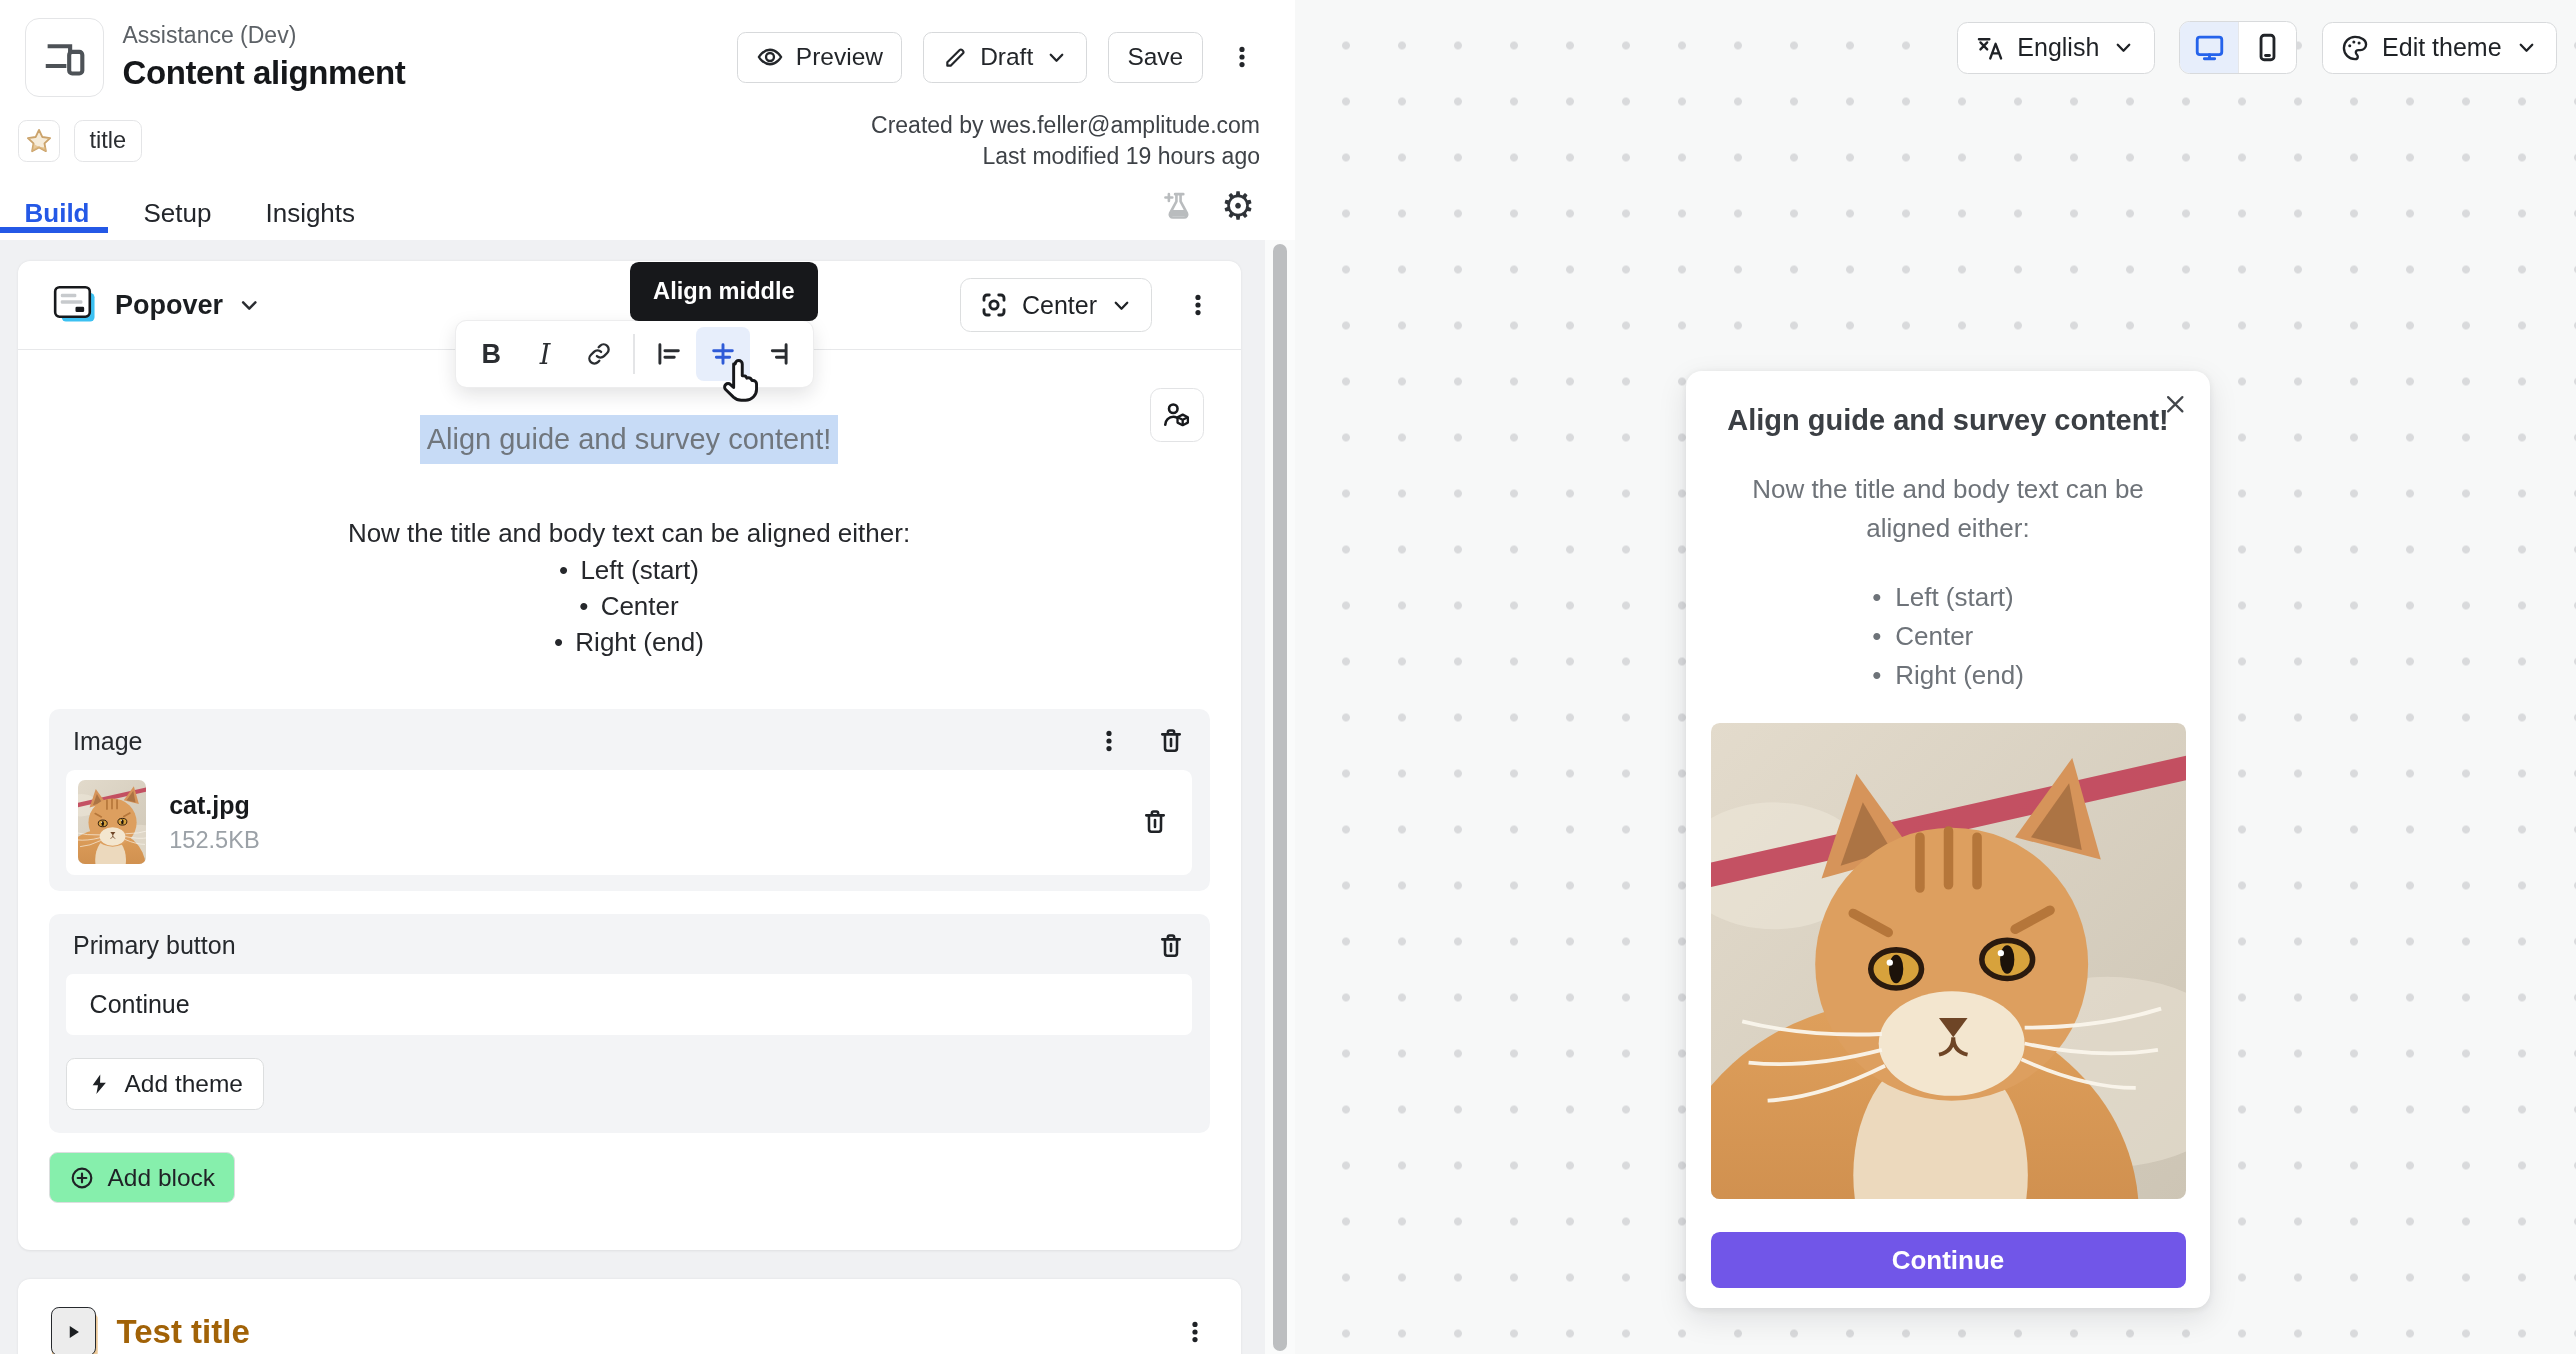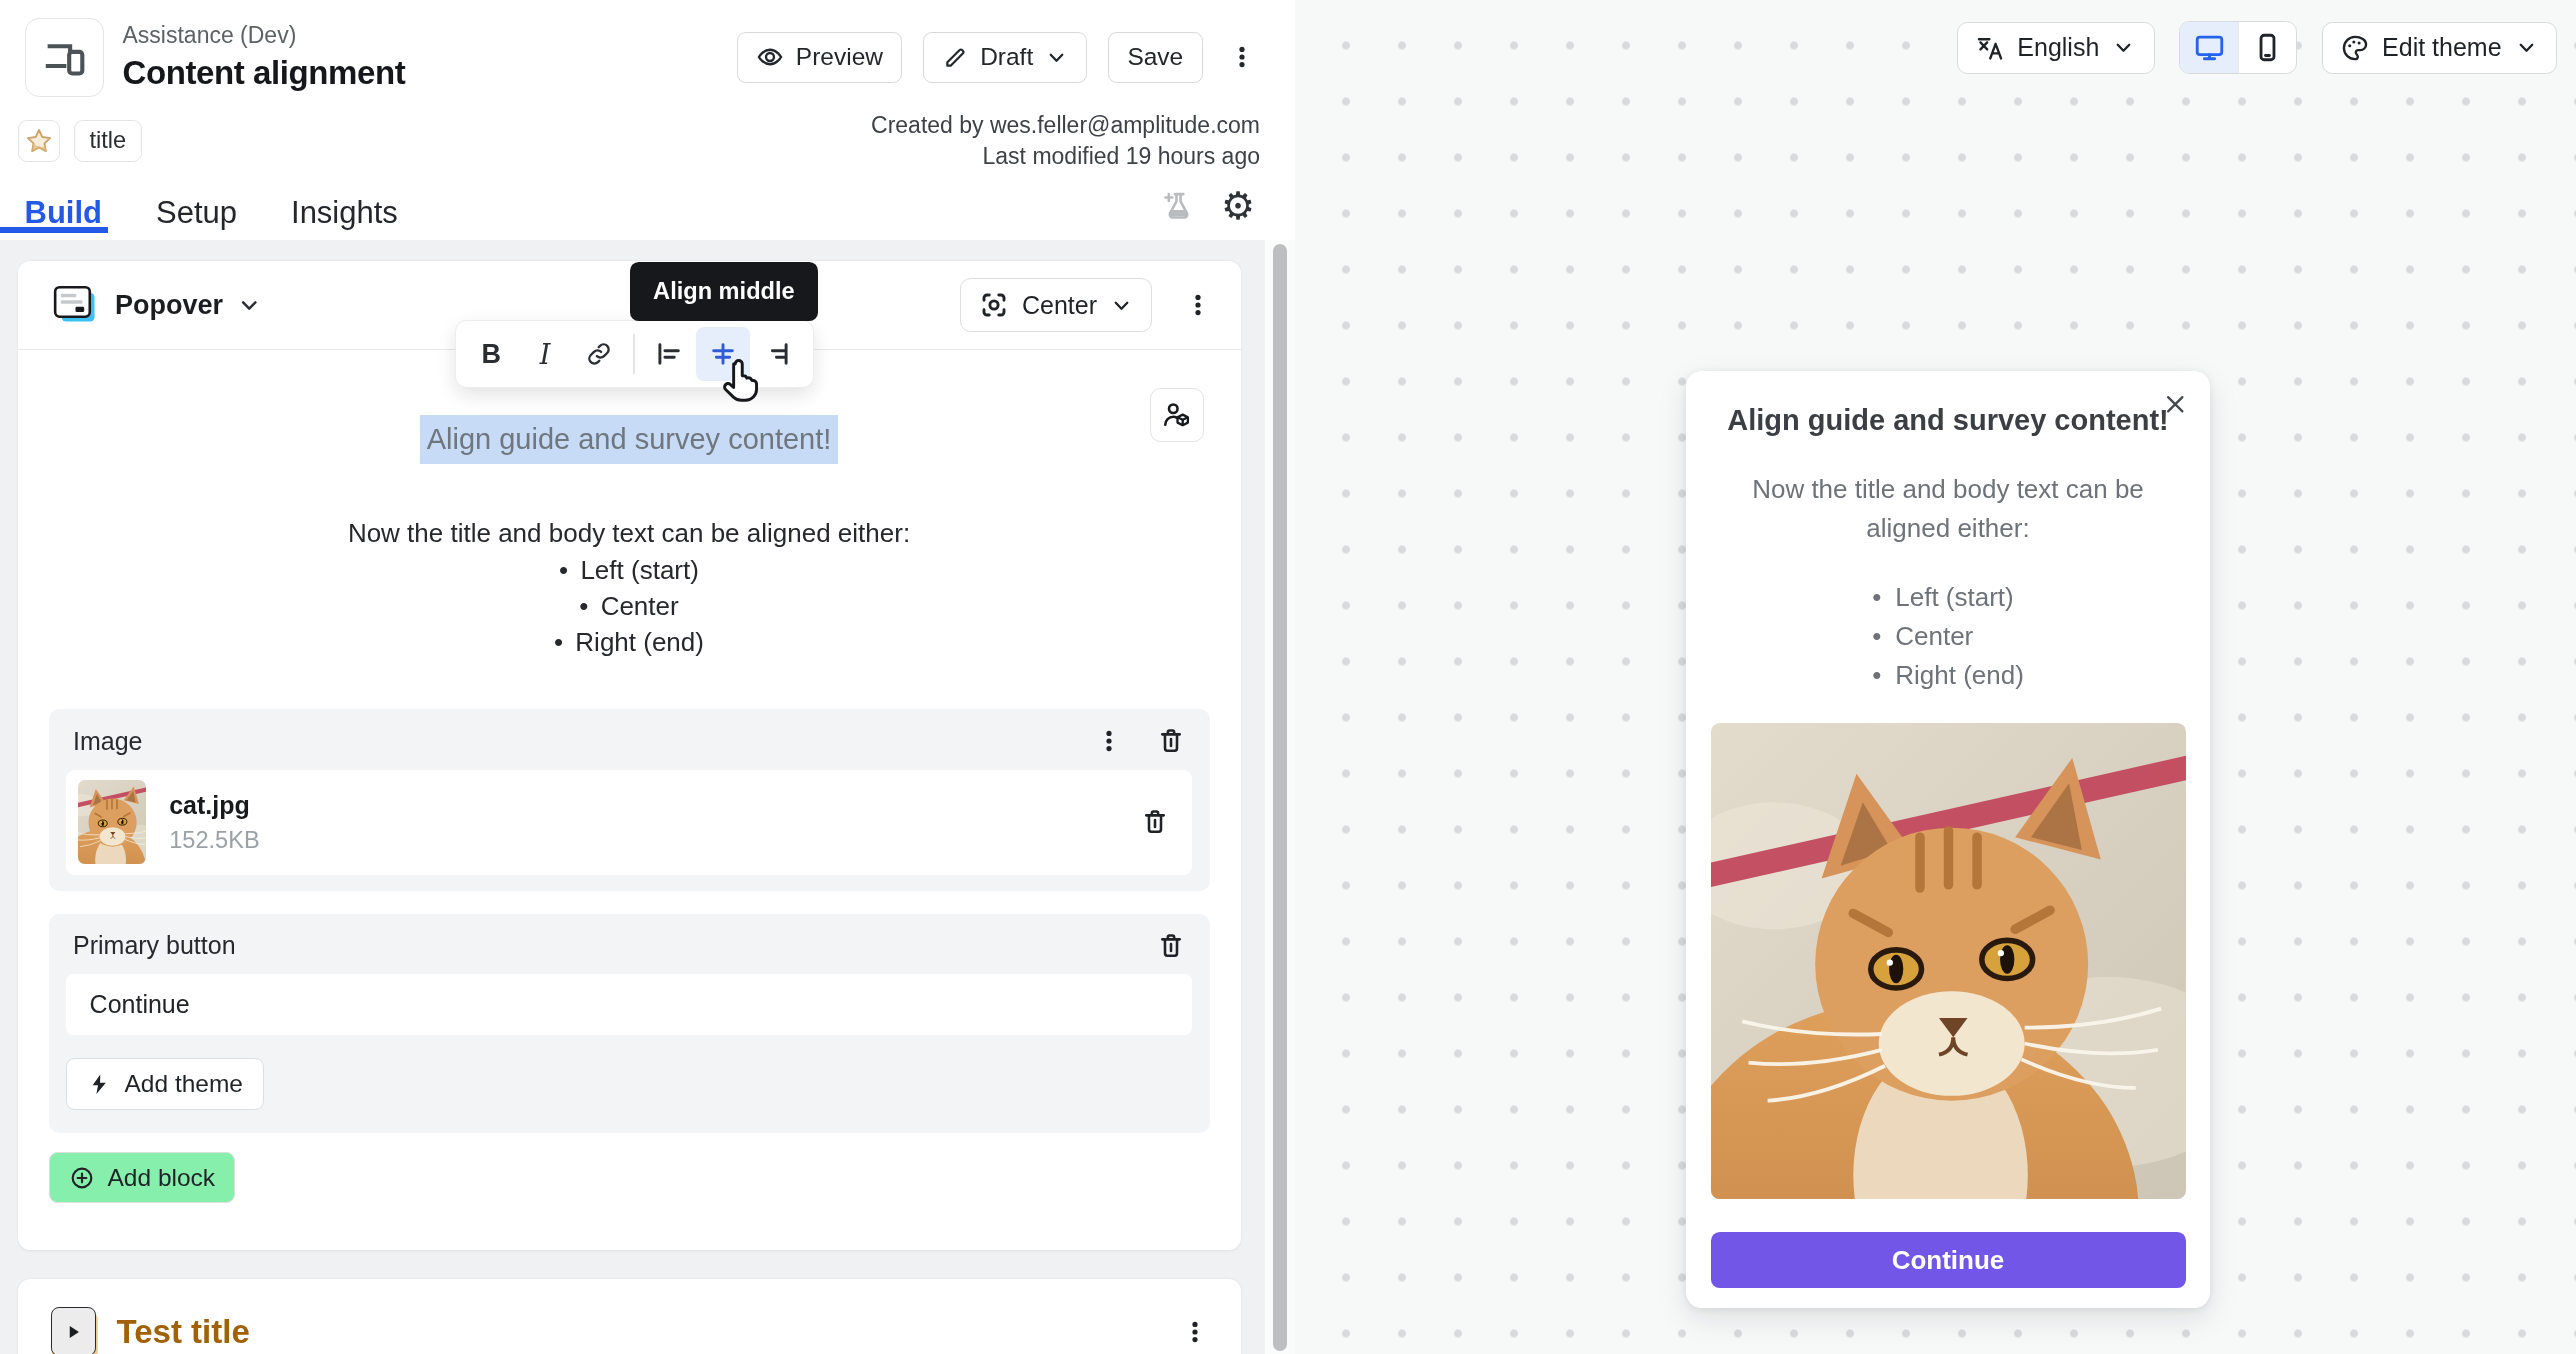--- a/index.html
+++ b/index.html
@@ -22,21 +22,21 @@
   .icon-only { border:none; padding:0 5.2px; }
 
   .meta-row { padding:0 35px 0 17.5px; margin-top:23px; display:flex; align-items:center; gap:14px; height:42px; }
   .star-box { width:42px; height:42px; border:1.7px solid #e4e5e7; border-radius:8.7px;
               display:flex; align-items:center; justify-content:center; }
   .chip { height:42px; border:1.7px solid #e4e5e7; border-radius:8.7px; padding:0 15px;
           font-size:23.6px; color:#2a2d31; display:flex; align-items:center; background:#fff; }
   .meta-right { margin-left:auto; text-align:right; font-size:23px; color:#3e4247; line-height:31px; }
 
   .tabs-row { margin-top:17.5px; padding:0 40px 0 24.5px; display:flex; align-items:center; position:relative; height:54px; }
-  .tab { font-size:31px; color:#23262b; margin-right:54px; cursor:pointer;margin-top:14px; }
+  .tab { font-size:26px; color:#23262b; margin-right:54px; cursor:pointer;margin-top:14px; }
   .tab-active { color:#2458e6; font-weight:bold; }
   .tab-underline { position:absolute; left:0; bottom:0; width:108px; height:6.1px; background:#2458e6; }
   .tab-icons { margin-left:auto; display:flex; gap:26px; align-items:center; }
   .gear-glyph { font-size:38px; color:#2f3338; line-height:1; font-family:"DejaVu Sans",sans-serif; }
 
   .canvas { flex:1; background:#f0f1f3; position:relative; overflow:hidden; margin-top:7px; }
   .scroll-track { position:absolute; top:0; right:0; width:30px; height:100%; background:#fafbfb; }
   .scroll-thumb { position:absolute; top:3.5px; right:7.9px; width:14px; height:calc(100% - 7px);
                   background:#bcbec0; border-radius:7px; }
 

